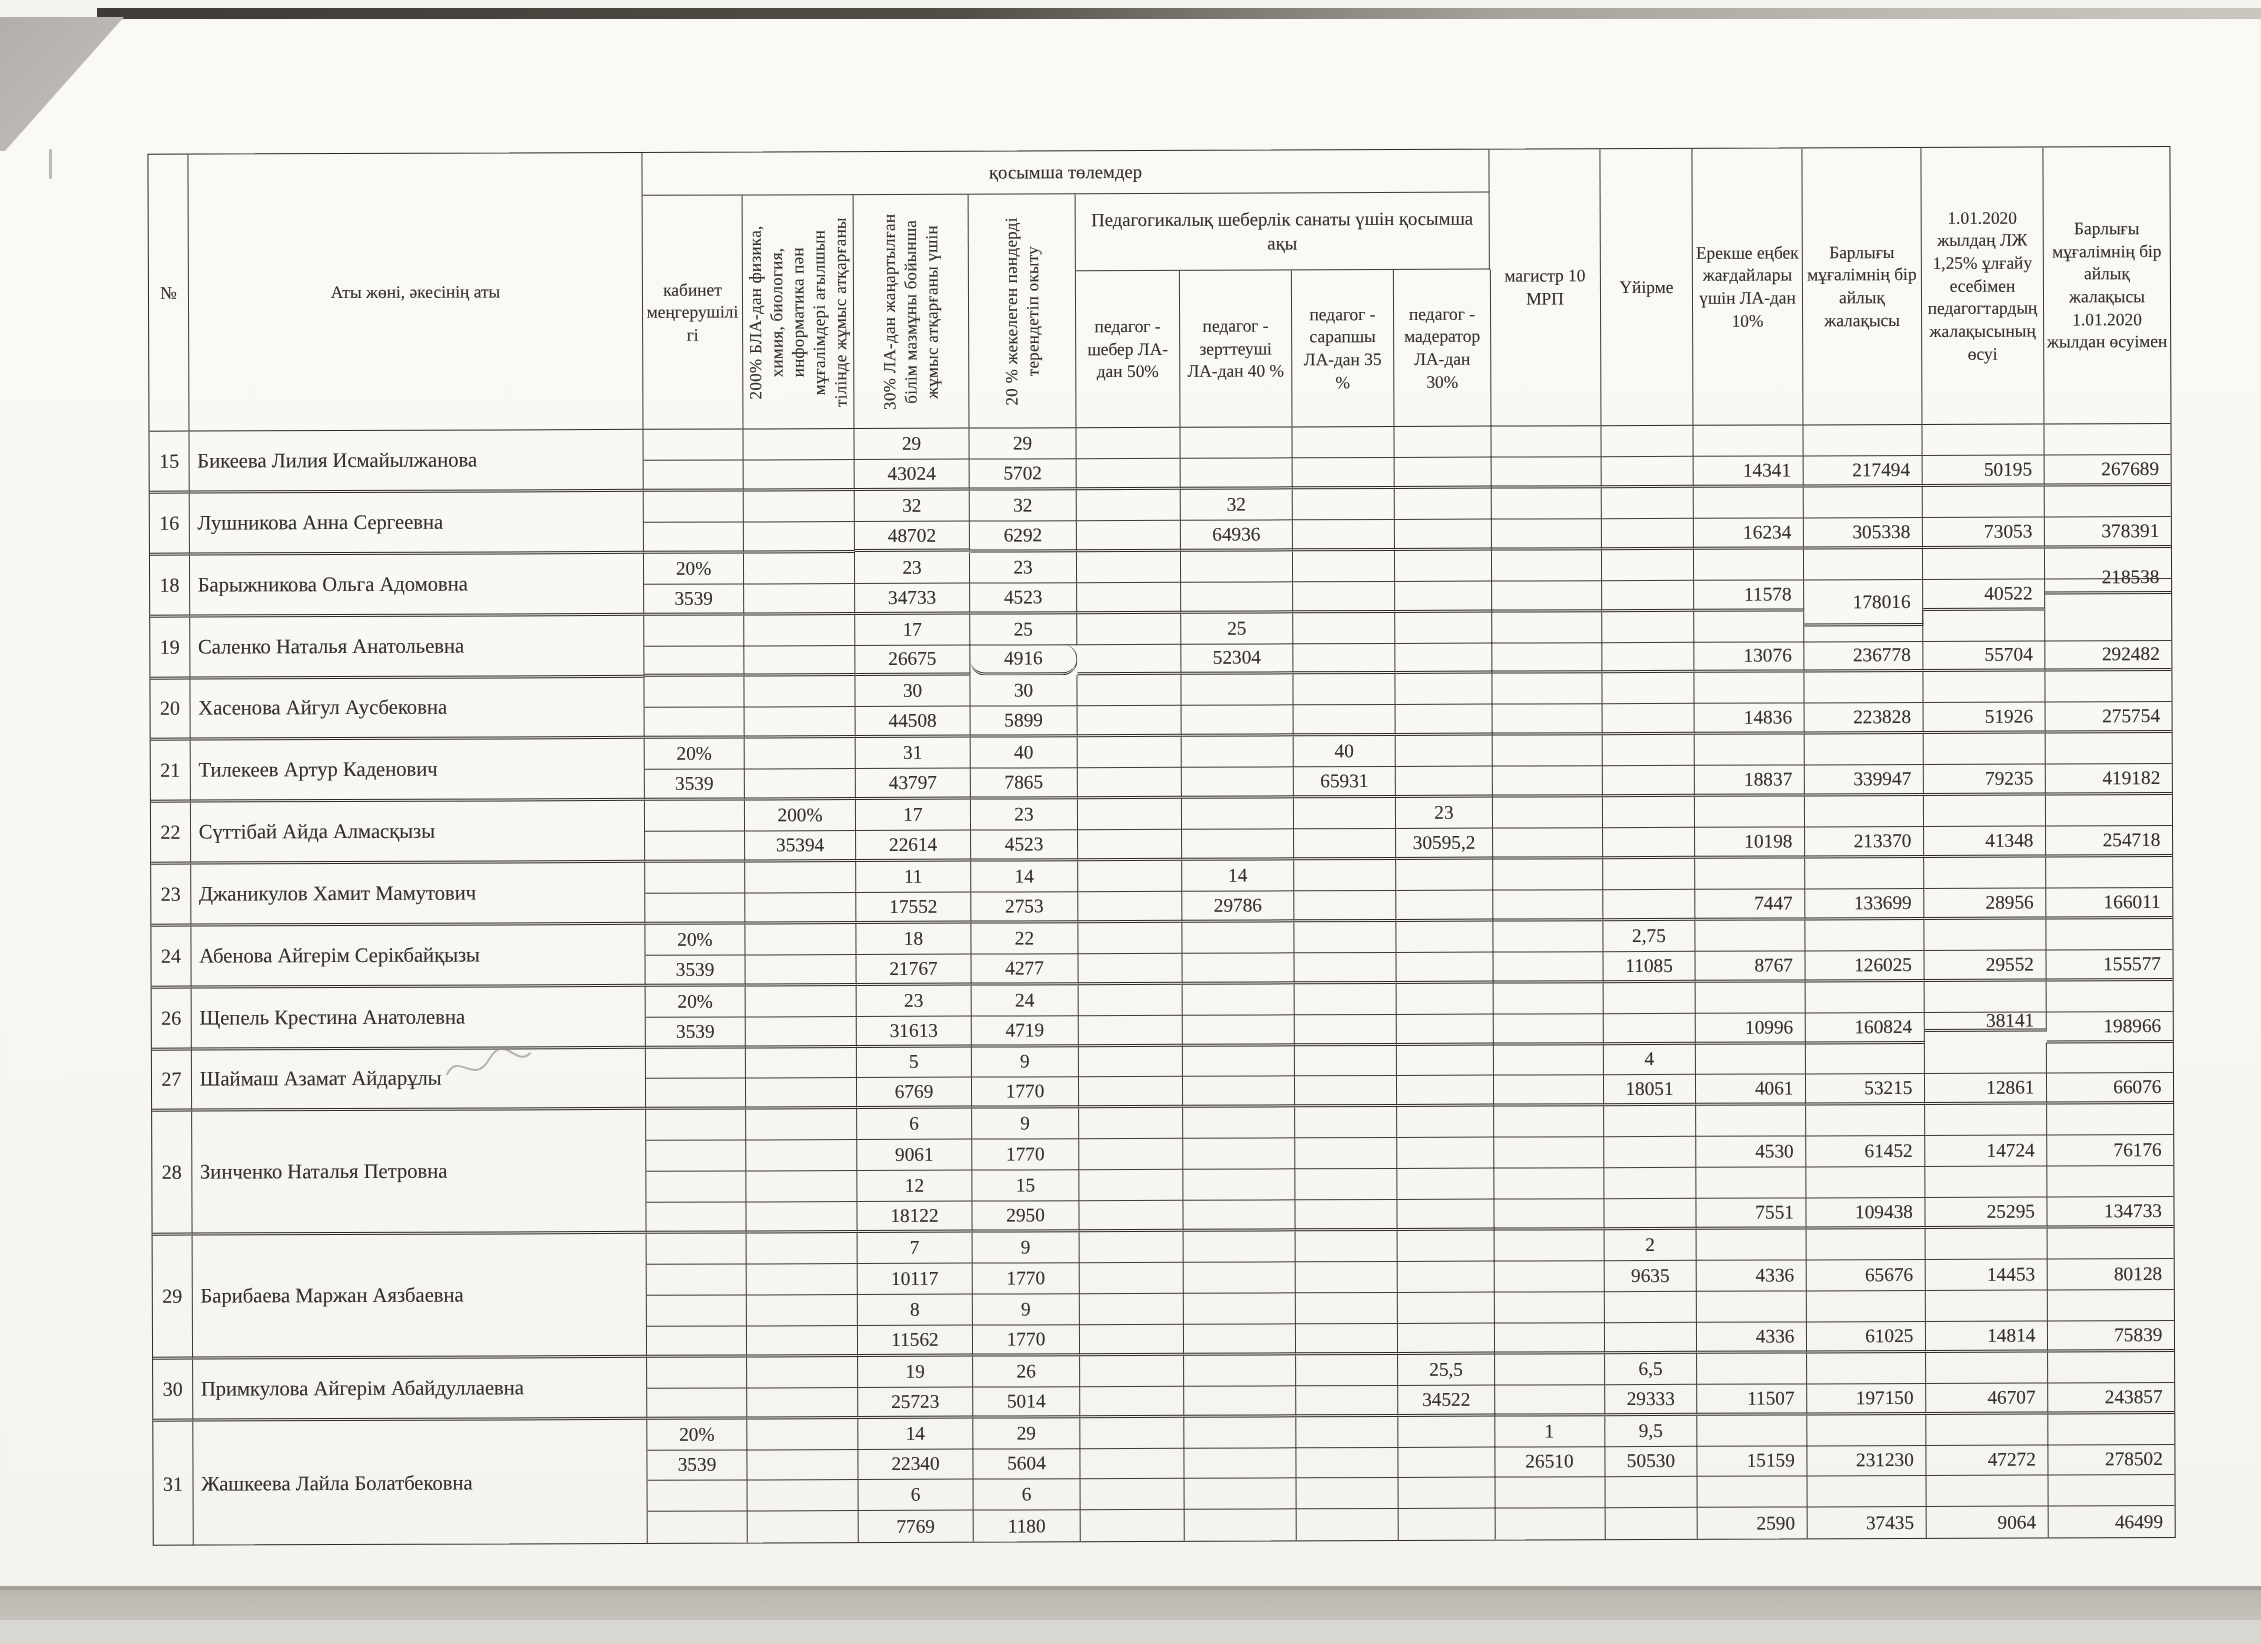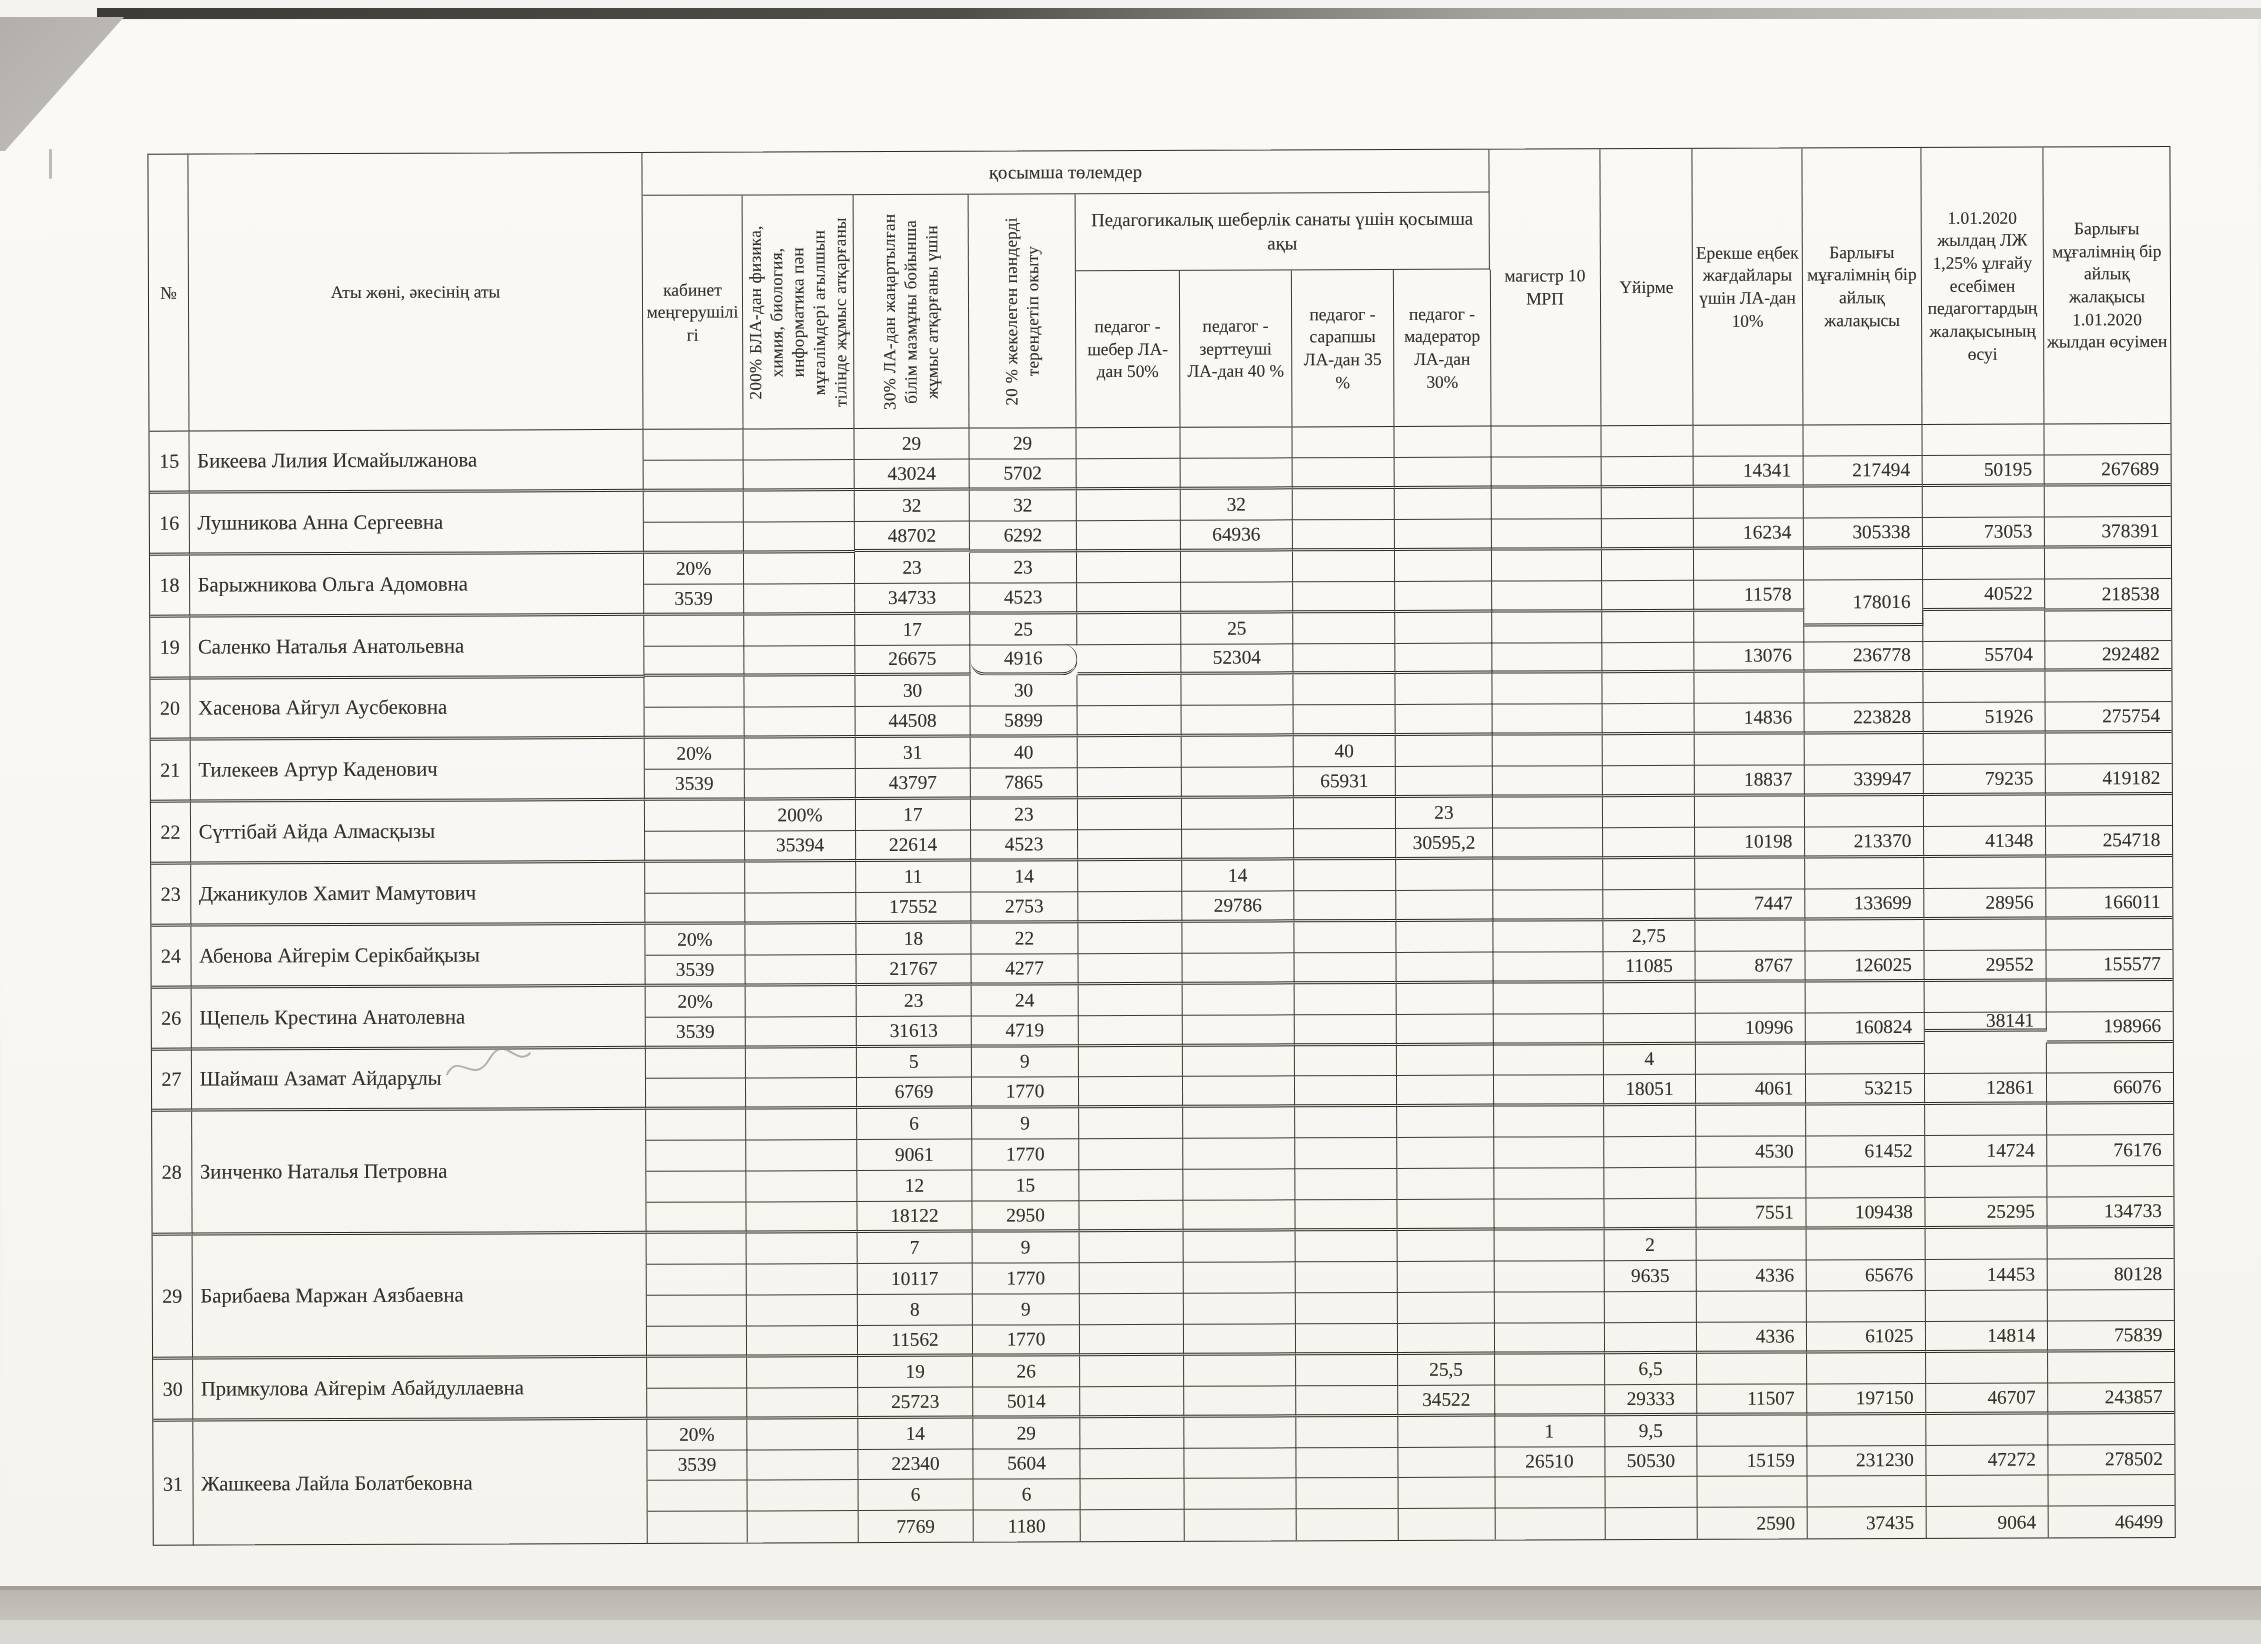--- a/index.html
+++ b/index.html
@@ -372,21 +372,21 @@
       </div>
       <div class="c d r bb" style="left: 1544px; top: 432px; width: 110px; height: 31px;">
         <span>11578</span>
       </div>
       <div class="c d r bb" style="left: 1654px; top: 432px; width: 119px; height: 46px;">
         <span>178016</span>
       </div>
       <div class="c d r bb" style="left: 1773px; top: 432px; width: 122px; height: 31px;">
         <span>40522</span>
       </div>
-      <div class="c d r bb last-col" style="left: 1895px; top: 433px; width: 126px; height: 31px;">
+      <div class="c d r bb last-col" style="left: 1895px; top: 416px; width: 126px; height: 31px;">
         <span>218538</span>
       </div>
       <div class="c d rownum bb" style="left: 0px; top: 463px; width: 40px; height: 62px;">
         <span>19</span>
       </div>
       <div class="c d name bb" style="left: 40px; top: 463px; width: 454px; height: 62px;">
         <span>Саленко Наталья Анатольевна</span>
       </div>
       <div class="c d " style="left: 494px; top: 463px; width: 100px; height: 31px;">
         <span></span>

